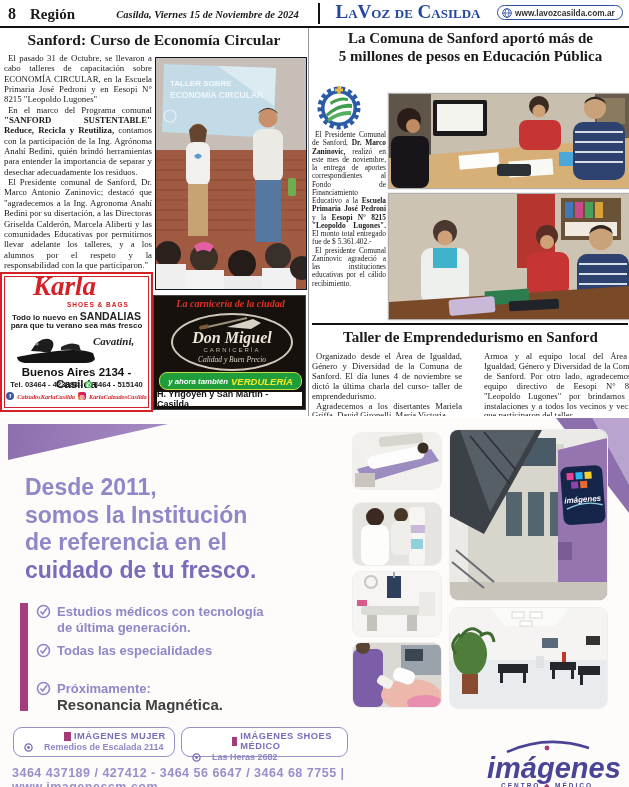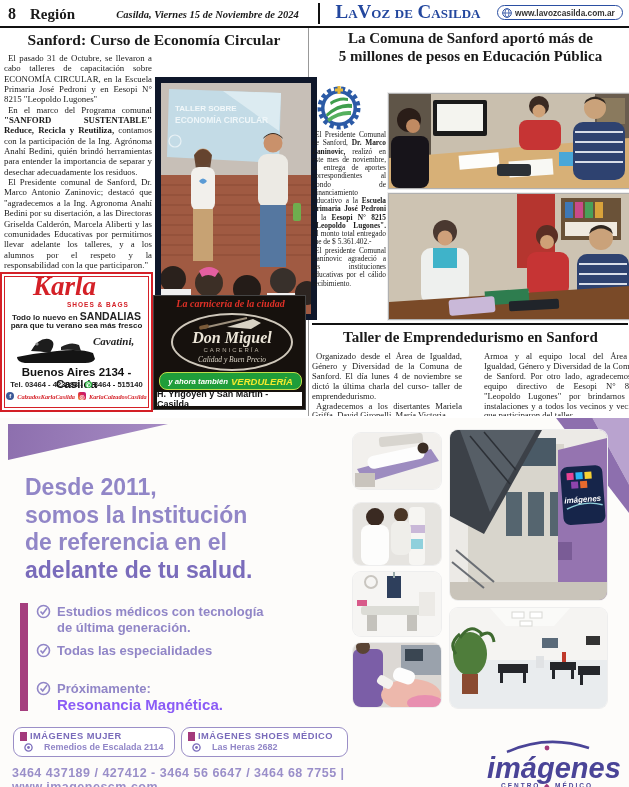--- a/index.html
+++ b/index.html
@@ -17,21 +17,21 @@
   .hdr-pill{left:497px;top:5px;width:126px;height:15px;border:1.5px solid #2b4fa2;border-radius:9px;
             display:flex;align-items:center;gap:3px;padding:0 4px;box-sizing:border-box;background:#fff;}
   .hdr-pill span{font-size:8.3px;font-family:"Liberation Sans",sans-serif;color:#333;font-weight:bold;}
   .hdr-rule{left:0;top:26px;width:629px;height:2px;background:#111;}
   .vdiv-main{left:308px;top:28px;width:1px;height:388px;background:#999;}
   
   .la-title{left:0;top:31px;width:308px;text-align:center;font-size:15.5px;font-weight:bold;}
   .la-body{left:4px;top:53px;width:148px;height:218px;font-size:8.8px;line-height:10.35px;
            text-align:justify;overflow:hidden;}
   .la-body p{margin:0;text-indent:4px;}
-  .la-photo{left:155px;top:57px;width:150px;height:231px;border:6px solid #0f172a;background:#3b82f6;margin-top:20px;}
+  .la-photo{left:155px;top:57px;width:150px;height:231px;border:1px solid #0f172a;background:#3b82f6;}
   
   .karla{left:4px;top:276px;width:143px;height:130px;border:1.5px solid #d42027;outline:2px solid #d42027;
          outline-offset:2px;background:#fff;font-family:"Liberation Sans",sans-serif;}
   .karla-name{left:28px;top:-6px;width:100px;font-size:27px;font-style:italic;font-weight:bold;color:#d42027;
               font-family:"Liberation Serif",serif;}
   .karla-sub{left:62px;top:24px;font-size:6.5px;font-weight:bold;color:#d42027;letter-spacing:1px;}
   .karla-h1{left:0;top:33px;width:143px;text-align:center;font-size:8px;font-weight:bold;color:#222;}
   .karla-h1 .big{font-size:10.5px;}
   .karla-h2{left:0;top:44px;width:143px;text-align:center;font-size:8px;font-weight:bold;color:#222;}
   .karla-sandal{left:8px;top:54px;}
@@ -91,26 +91,26 @@
   .im-tri-r1{left:548px;top:0;width:81px;height:95px;background:#b9a3cf;
              clip-path:polygon(55% 0,100% 0,100% 70%);}
   .im-tri-r2{left:548px;top:0;width:81px;height:95px;background:#8d6fae;
              clip-path:polygon(10% 0,55% 0,100% 70%,100% 100%);}
   .im-head{left:25px;top:56px;width:320px;font-size:23px;line-height:27.5px;color:#9186c7;font-weight:bold;}
   .im-head .last{color:#7a6cbb;font-weight:bold;}
   .im-bar{left:20px;top:185px;width:8px;height:108px;background:#a53e7e;}
   .im-bullet{left:36px;width:270px;display:flex;gap:6px;align-items:flex-start;}
   .im-b1{top:186px;} .im-b2{top:225px;} .im-b3{top:263px;}
   .im-bullet .txt{font-size:13px;line-height:15.5px;color:#9186c7;font-weight:bold;}
-  .im-bullet .txt .strong{font-size:15px;color:#8b5cf6;}
+  .im-bullet .txt .strong{font-size:15px;color:#404040;}
   .im-box{top:309px;height:30px;border:1.5px solid #9b8fc7;border-radius:9px;background:#fff;
           box-sizing:border-box;padding:3px 6px;}
   .im-box1{left:13px;width:162px;} .im-box2{left:181px;width:167px;}
   .im-box .row1{display:flex;align-items:center;gap:3px;font-size:9.3px;font-weight:bold;
-                letter-spacing:0.5px;color:#7a6cbb;}
+                letter-spacing:0.5px;color:#7a6cbb;margin-left:44px;}
   .im-box .row2{display:flex;align-items:flex-end;gap:11px;font-size:9px;color:#9186c7;margin-top:1px;
                 padding-left:4px;font-weight:bold;}
   .sq{width:7px;height:9px;background:#a33a7c;display:inline-block;}
   .im-foot{left:12px;top:348px;width:460px;font-size:12.5px;letter-spacing:0.5px;color:#9a8fc9;font-weight:bold;}
   .im-logo{left:487px;top:322px;width:120px;text-align:center;}
   .im-logo .name{font-size:29px;font-style:italic;font-weight:bold;color:#4a4497;line-height:28px;}
   .im-logo .sub{font-size:6.5px;letter-spacing:2px;color:#4a4497;font-weight:bold;}
   .im-logo .sub .m{color:#a33a7c;}
   .photo{border-radius:8px;overflow:hidden;box-shadow:0 0 0 1px #eee;}
   .ph-s1{left:353px;top:15px;width:88px;height:56px;}
@@ -355,21 +355,21 @@
 
   <div class="abs im-ad">
     <div class="abs im-tri-l"></div>
     <div class="abs im-tri-r1"></div>
     <div class="abs im-tri-r2"></div>
 
     <div class="abs im-head">
       <div>Desde 2011,</div>
       <div>somos la Institución</div>
       <div>de referencia en el</div>
-      <div class="last">adelante de tu salud.</div>
+      <div class="last">cuidado de tu fresco.</div>
     </div>
 
     <div class="abs im-bar"></div>
 
     <div class="abs im-bullet im-b1">
       <svg width="15" height="15" viewBox="0 0 15 15">
         <circle cx="7.5" cy="7.5" r="6" fill="none" stroke="#9186c7" stroke-width="1.6"></circle>
         <path d="M4.5,7.5 l2.2,2.4 L11,4.2" fill="none" stroke="#9186c7" stroke-width="1.6"></path>
       </svg>
       <div class="txt">

